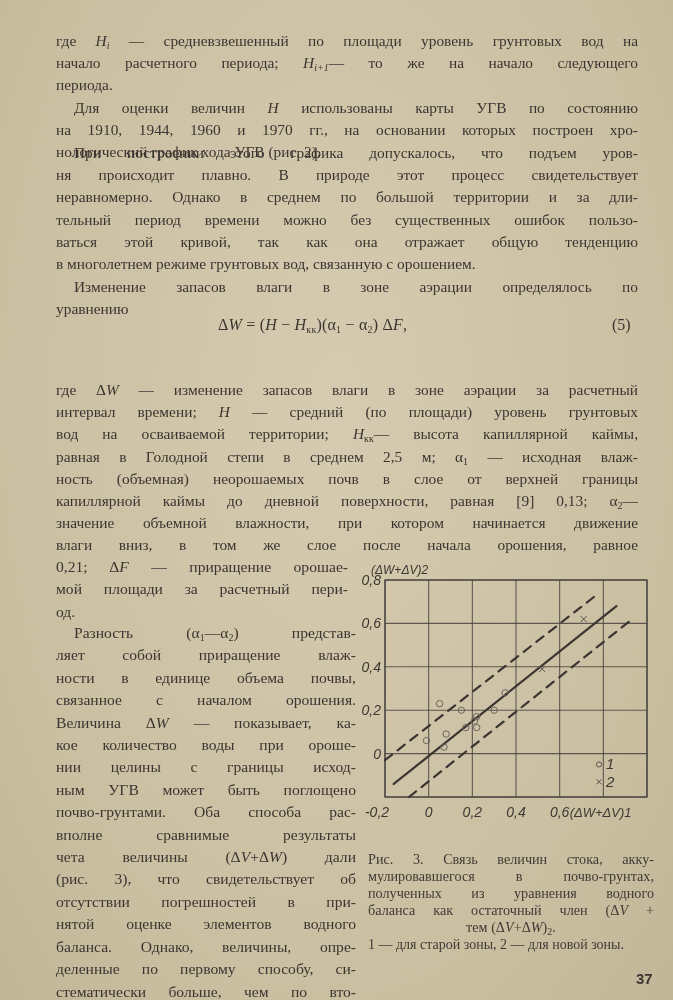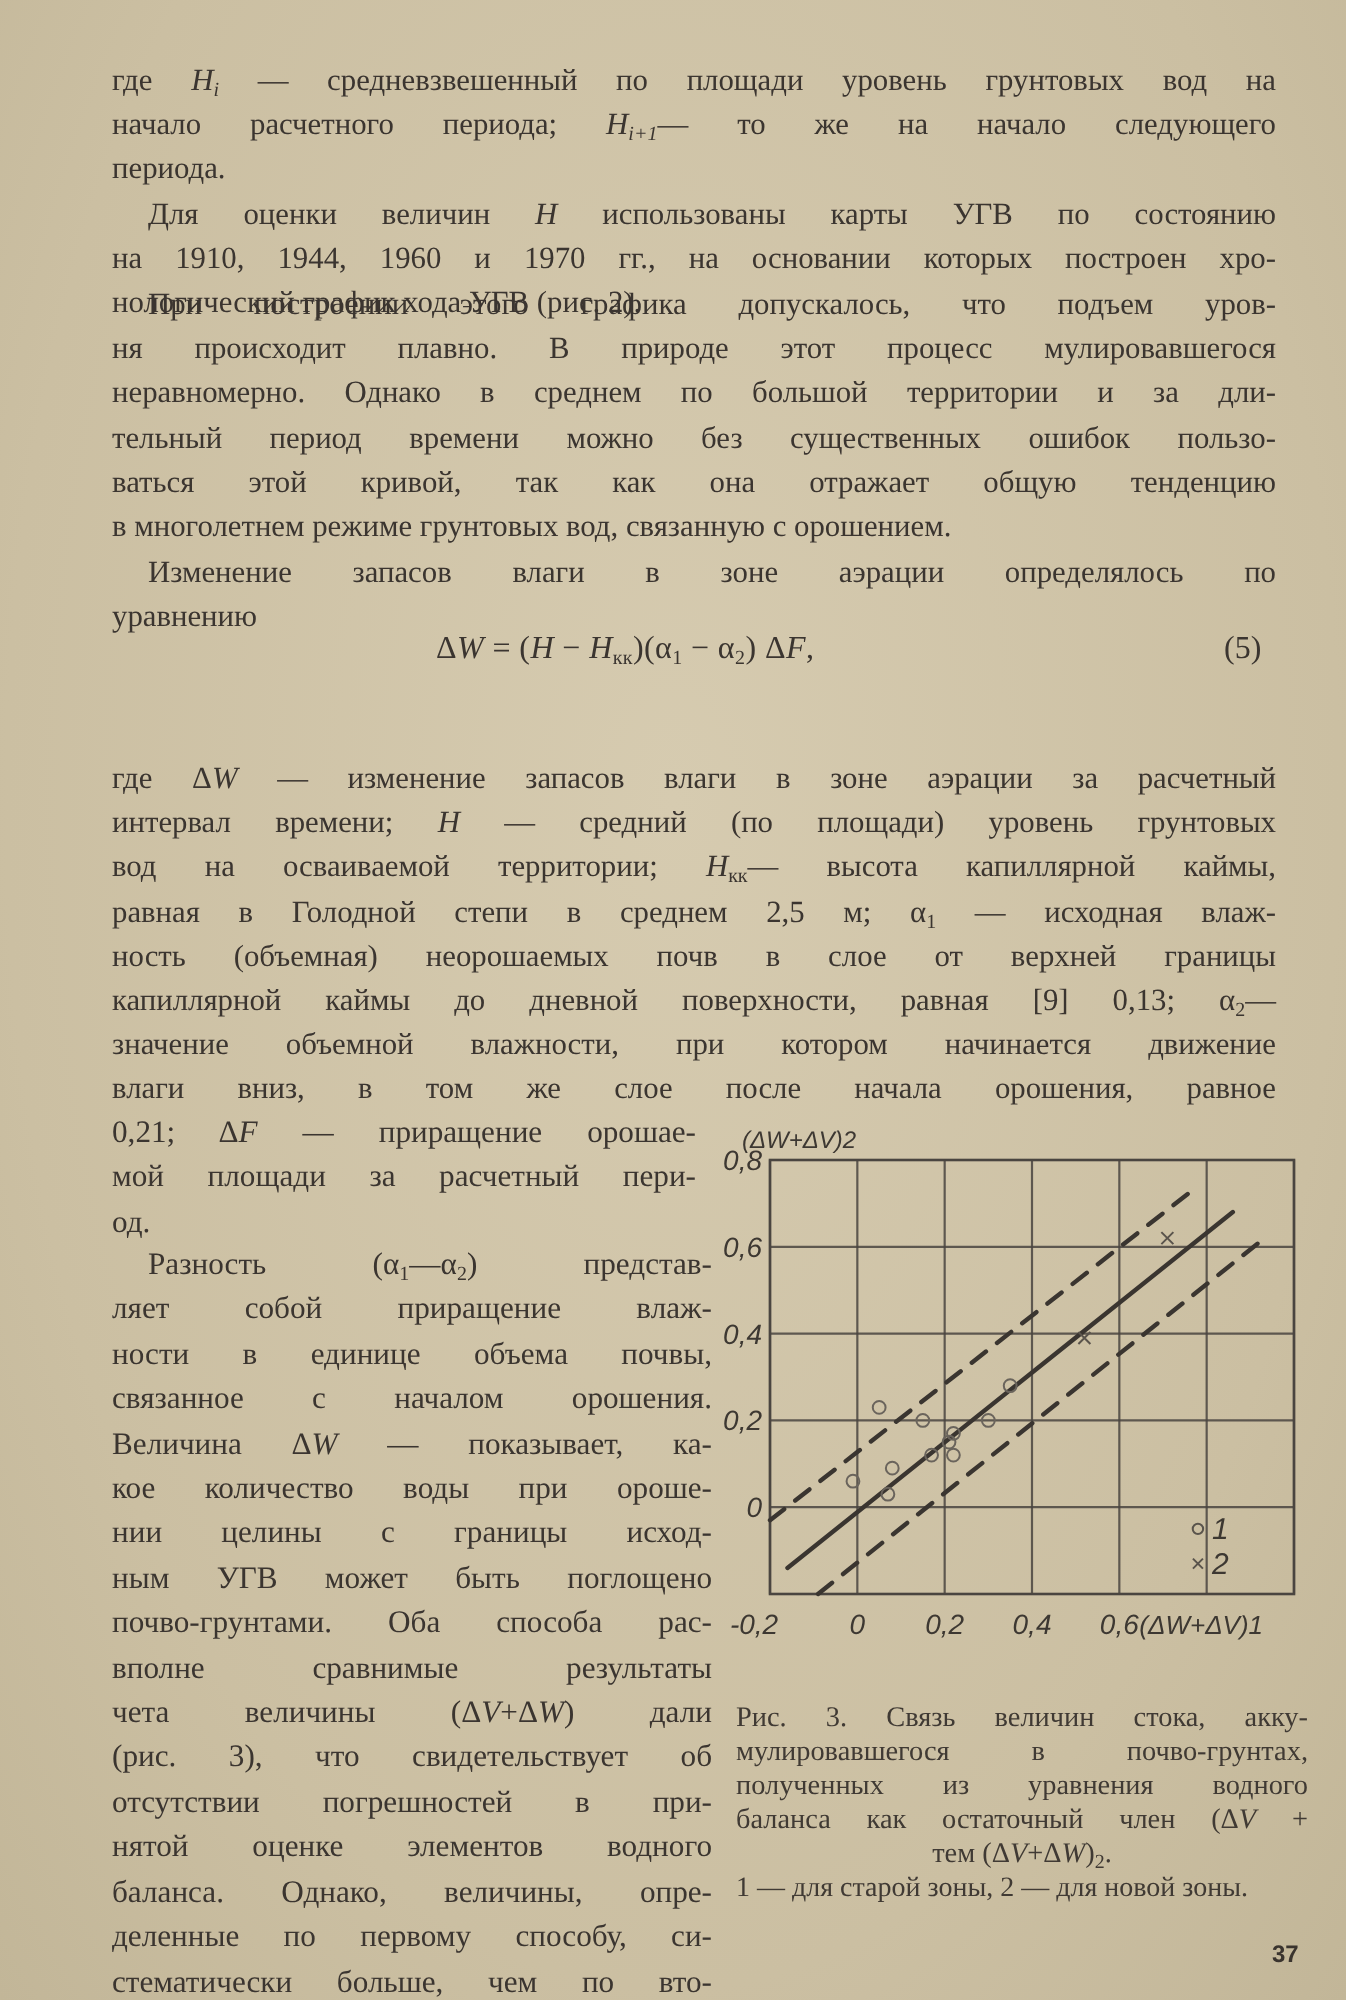--- a/index.html
+++ b/index.html
@@ -23,41 +23,41 @@
   i { font-style:italic; }
   sub { font-size:10px; vertical-align:-3px; line-height:0; }
   .narrow { position:absolute; left:56px; width:310px; font-size:15.6px; line-height:22.4px; }
   .narrow .ln { display:block; white-space:nowrap; text-align:justify; text-align-last:justify; }
   .narrow .ln.last { text-align-last:left; }
   .chart-wrap { position:absolute; left:360px; top:560px; width:313px; height:290px; }
   .caption { position:absolute; left:368px; top:851px; width:286px; font-size:14.2px; line-height:17px; color:#403a34; }
   .caption .ln { display:block; white-space:nowrap; text-align:justify; text-align-last:justify; }
   .caption .ln.center { text-align:center; text-align-last:center; }
   .caption .legend-line { display:block; font-size:14px; line-height:16px; white-space:nowrap; margin-top:1px; }
-  .pagenum { position:absolute; left:636px; top:970px; font-family:"Liberation Sans","DejaVu Sans",sans-serif; font-weight:bold; font-size:12px; color:#3a342e; }
+  .pagenum { position:absolute; left:636px; top:970px; font-family:"Liberation Sans","DejaVu Sans",sans-serif; font-weight:bold; font-size:15px; color:#3a342e; }
   svg text { font-family:"Liberation Sans","DejaVu Sans",sans-serif; font-style:italic; fill:#3d3832; }
 </style>
 </head>
 <body>
 
 <div class="p" style="top:30px;">
   <span class="ln">где <i>H<sub>i</sub></i> — средневзвешенный по площади уровень грунтовых вод на</span>
   <span class="ln">начало расчетного периода; <i>H<sub>i+1</sub></i>— то же на начало следующего</span>
   <span class="ln last">периода.</span>
 </div>
 
 <div class="p" style="top:97px;">
   <span class="ln ind" style="padding-left:18px;text-indent:0;">Для оценки величин <i>H</i> использованы карты УГВ по состоянию</span>
   <span class="ln">на 1910, 1944, 1960 и 1970 гг., на основании которых построен хро-</span>
   <span class="ln last">нологический график хода УГВ (рис. 2).</span>
 </div>
 
 <div class="p" style="top:142px;">
   <span class="ln" style="padding-left:18px;">При построении этого графика допускалось, что подъем уров-</span>
-  <span class="ln">ня происходит плавно. В природе этот процесс мулировавшегося</span>
+  <span class="ln">ня происходит плавно. В природе этот процесс свидетельствует</span>
   <span class="ln">неравномерно. Однако в среднем по большой территории и за дли-</span>
   <span class="ln">тельный период времени можно без существенных ошибок пользо-</span>
   <span class="ln">ваться этой кривой, так как она отражает общую тенденцию</span>
   <span class="ln last">в многолетнем режиме грунтовых вод, связанную с орошением.</span>
 </div>
 
 <div class="p" style="top:276px;">
   <span class="ln" style="padding-left:18px;">Изменение запасов влаги в зоне аэрации определялось по</span>
   <span class="ln last">уравнению</span>
 </div>

